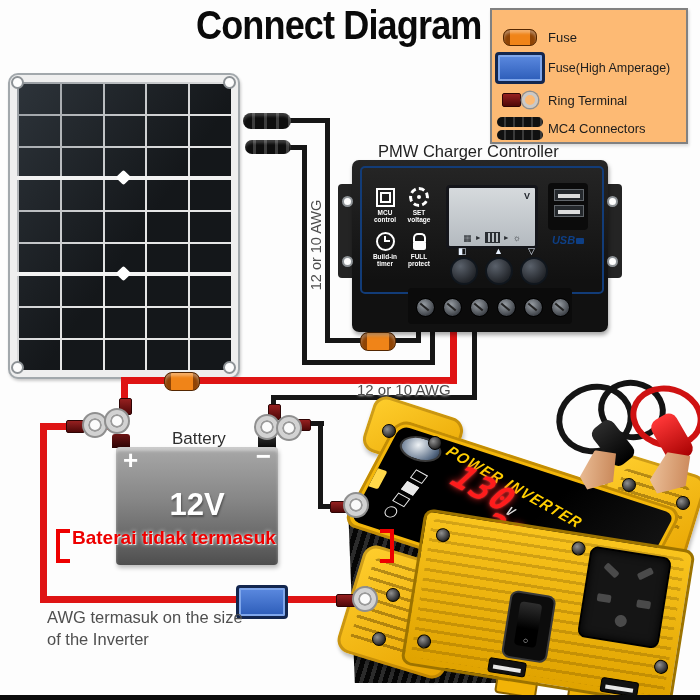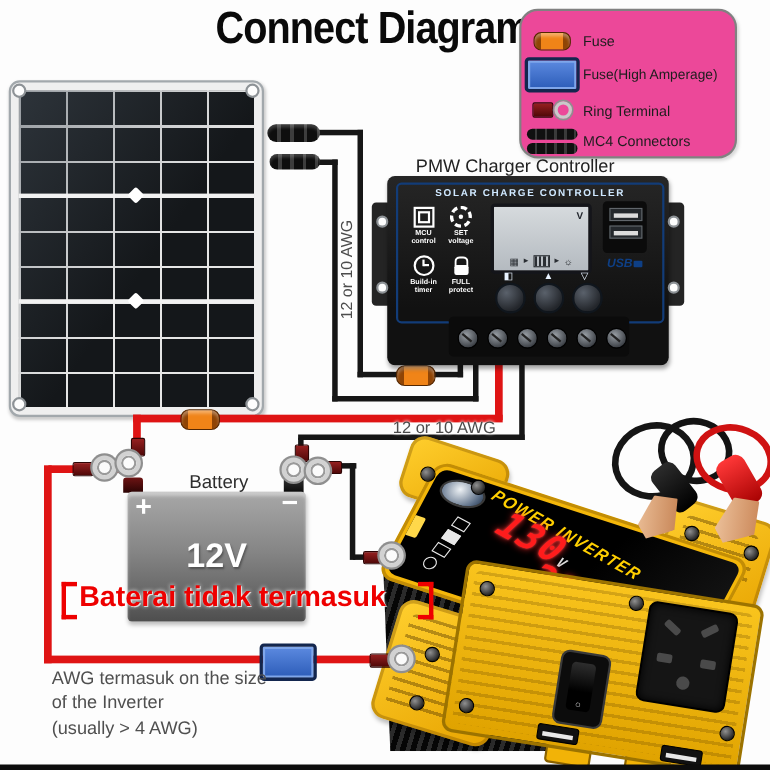--- a/index.html
+++ b/index.html
@@ -17,22 +17,22 @@
   .fuse-o{position:absolute;width:34px;height:17px;border-radius:8px;z-index:4;
           background:linear-gradient(90deg,#8f4405 0 6px,#f08418 6px 28px,#8f4405 28px);
           border:1px solid #542701;box-shadow:inset 0 3px 3px rgba(255,255,255,.35);}
   .fuse-b{position:absolute;width:46px;height:28px;border-radius:4px;z-index:4;
           background:linear-gradient(#5c8ae0,#2c5cb8);border:3px solid #13264e;
           box-shadow:inset 0 0 0 2px #7fa6ea;}
   .screw{position:absolute;width:12px;height:12px;border-radius:50%;border:1px solid #000;
          background:radial-gradient(circle at 35% 35%,#909090,#1e1e1e 78%);z-index:7;}
   .hole{position:absolute;width:9px;height:9px;border-radius:50%;background:#fdfdfd;border:2px solid #8d9296;z-index:3;}
   
-  #legend{left:472px;top:8px;width:194px;height:132px;border:2px solid #818181;border-radius:17px;
-          background:#ec4899;box-shadow:1px 2px 3px rgba(0,0,0,.15);z-index:8;}
+  #legend{left:490px;top:8px;width:194px;height:132px;border:2px solid #818181;border-radius:0;
+          background:#fdba74;box-shadow:1px 2px 3px rgba(0,0,0,.15);z-index:8;}
   .leg-row{position:absolute;left:0;width:100%;display:flex;align-items:center;}
   .leg-ic{width:56px;display:flex;justify-content:center;align-items:center;flex:0 0 56px;}
   .leg-t{font-size:13px;color:#1d1d1d;}
   
   .tile{position:absolute;width:30px;text-align:center;color:#fff;z-index:5;}
   .tile .ic{width:22px;height:22px;margin:0 auto 1px;display:flex;align-items:center;justify-content:center;}
   .tile .t{font-size:6.5px;line-height:7px;font-weight:bold;}
   .chip{width:15px;height:15px;border:2px solid #fff;position:relative;}
   .chip>div{position:absolute;inset:2px;border:2px solid #fff;}
   .gear{width:14px;height:14px;border:3px dashed #fff;border-radius:50%;display:flex;align-items:center;justify-content:center;}
@@ -166,21 +166,20 @@
   <div class="abs" style="left:378px;top:142px;font-size:16.5px;color:#222;z-index:6;">PMW Charger Controller</div>
   <div class="abs" style="left:338px;top:160px;width:284px;height:174px;z-index:4;">
     <div style="position:absolute;left:0;top:24px;width:18px;height:94px;background:#242424;border-radius:4px;"></div>
     <div style="position:absolute;right:0;top:24px;width:18px;height:94px;background:#242424;border-radius:4px;"></div>
     <div class="hole" style="left:4px;top:36px;width:7px;height:7px;"></div>
     <div class="hole" style="left:4px;top:96px;width:7px;height:7px;"></div>
     <div class="hole" style="right:4px;top:36px;width:7px;height:7px;left:auto;"></div>
     <div class="hole" style="right:4px;top:96px;width:7px;height:7px;left:auto;"></div>
     <div style="position:absolute;left:14px;top:0;width:256px;height:172px;background:linear-gradient(#262626,#111 70%);border-radius:7px;box-shadow:1px 3px 4px rgba(0,0,0,.35);"></div>
     <div style="position:absolute;left:22px;top:6px;width:240px;height:124px;border-radius:5px;border:2px solid #123c78;background:linear-gradient(#4democratic 0,#000 0),linear-gradient(#3f8ce2,#2e6dbd);">
-      <div style="position:absolute;left:0;right:0;top:2px;text-align:center;font-size:9px;font-weight:bold;color:#cfe8ff;letter-spacing:1.5px;">SOLAR CHARGE CONTROLLER</div>
 
       <div class="tile" style="left:8px;top:18px;">
         <div class="ic">
             <div class="chip">
               <div></div>
             </div>
           </div>
         <div class="t"><span>MCU</span><br><span>control</span></div>
       </div>
       <div class="tile" style="left:42px;top:18px;">
@@ -267,29 +266,28 @@
   <div class="abs" style="left:258px;top:434px;width:18px;height:14px;background:linear-gradient(#333,#0a0a0a);border-radius:3px 3px 0 0;z-index:3;"></div>
   <div class="abs" style="left:116px;top:447px;width:162px;height:118px;border-radius:4px;z-index:4;
               background:linear-gradient(#a8a8a8,#868686 45%,#6a6a6a 75%,#4e4e4e);box-shadow:inset 0 4px 3px rgba(255,255,255,.4), 1px 3px 4px rgba(0,0,0,.25);">
     <div style="position:absolute;left:7px;top:-2px;font-size:26px;font-weight:900;color:#fff;">+</div>
     <div style="position:absolute;right:7px;top:-6px;font-size:26px;font-weight:900;color:#fff;">−</div>
     <div style="position:absolute;left:0;right:0;top:40px;text-align:center;font-size:31px;font-weight:900;color:#fff;text-shadow:1px 2px 2px rgba(0,0,0,.35);">12V</div>
   </div>
 
   <div class="abs" style="left:56px;top:527px;width:340px;height:30px;z-index:9;">
     <div class="bracket" style="left:0;top:2px;border-left:4px solid #ee0000;border-top:4px solid #ee0000;border-bottom:4px solid #ee0000;"></div>
-    <div style="position:absolute;left:16px;top:0;font-size:26px;font-weight:900;color:#ee0000;letter-spacing:0px;
+    <div style="position:absolute;left:16px;top:0;font-size:19px;font-weight:900;color:#ee0000;letter-spacing:0px;
                 text-shadow:0 0 4px rgba(255,255,255,.95),1px 1px 0 rgba(255,255,255,.7);">Baterai tidak termasuk</div>
     <div class="bracket" style="left:324px;top:2px;border-right:4px solid #ee0000;border-top:4px solid #ee0000;border-bottom:4px solid #ee0000;"></div>
   </div>
 
   <div class="abs" style="left:47px;top:606px;font-size:16.5px;color:#4f4f4f;line-height:1.35;z-index:6;">
     <div>AWG termasuk on the size</div>
     <div>of the Inverter</div>
-    <div>(usually &gt; 4 AWG)</div>
   </div>
 
   <div class="abs" style="left:348px;top:455px;width:170px;height:228px;z-index:3;
               background:repeating-linear-gradient(107deg,#060606 0 5px,#2b2b2b 5px 9px);
               clip-path:polygon(0 22%,70% 0,100% 55%,92% 100%,4% 100%);"></div>
 
   <div class="guard" style="left:366px;top:406px;width:94px;height:58px;transform:rotate(18deg);"></div>
   <div class="screw" style="left:382px;top:424px;"></div>
   <div class="screw" style="left:428px;top:436px;"></div>
   <div class="guard" style="left:598px;top:462px;width:98px;height:102px;transform:rotate(17deg);">

